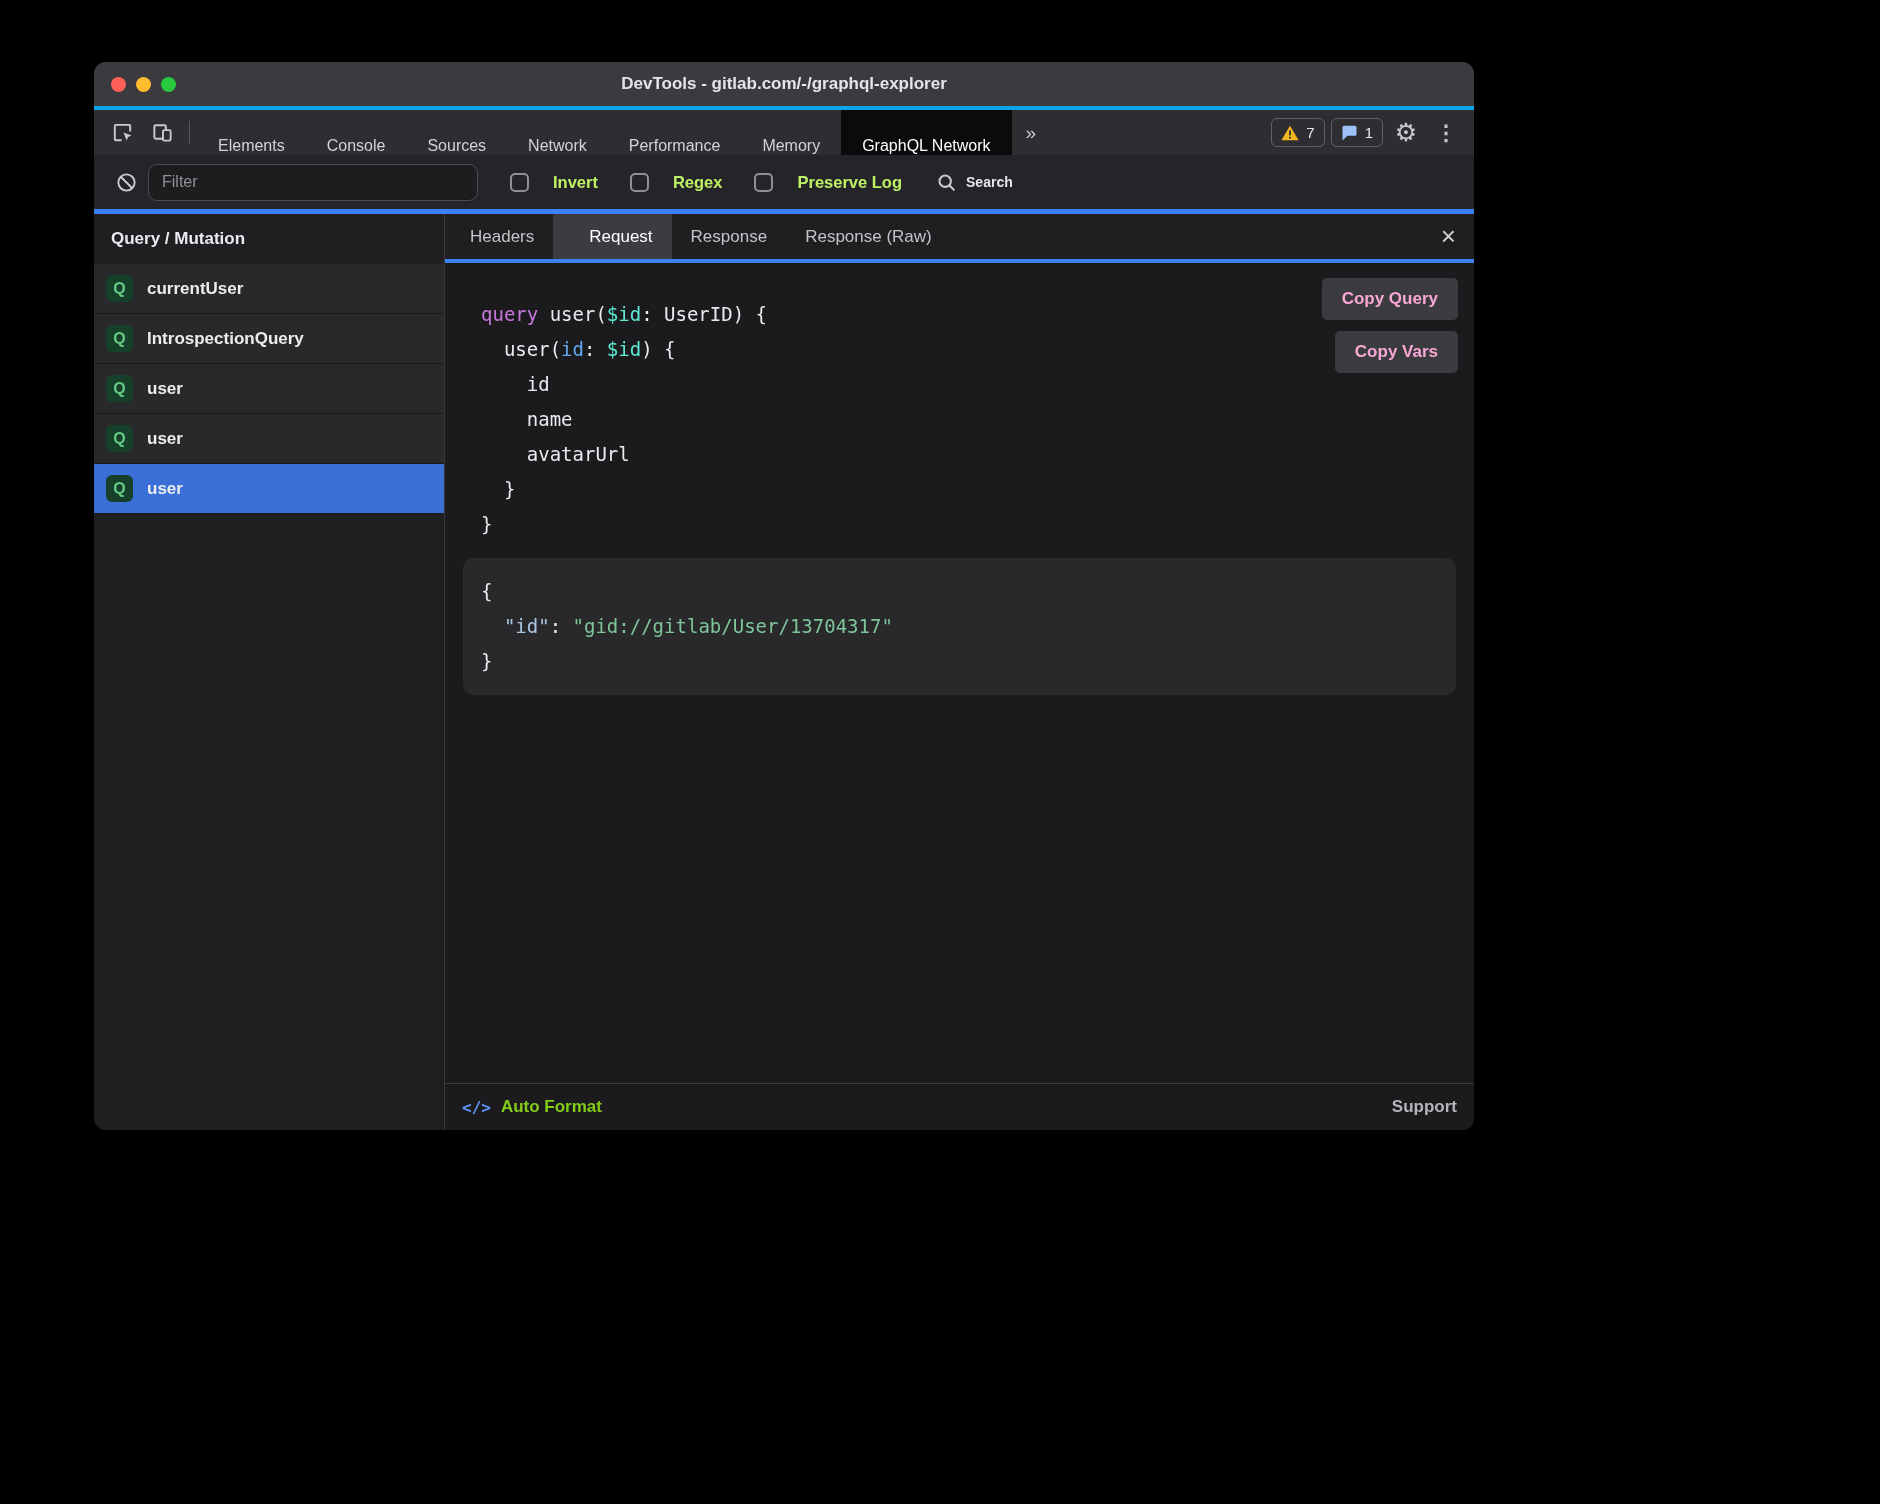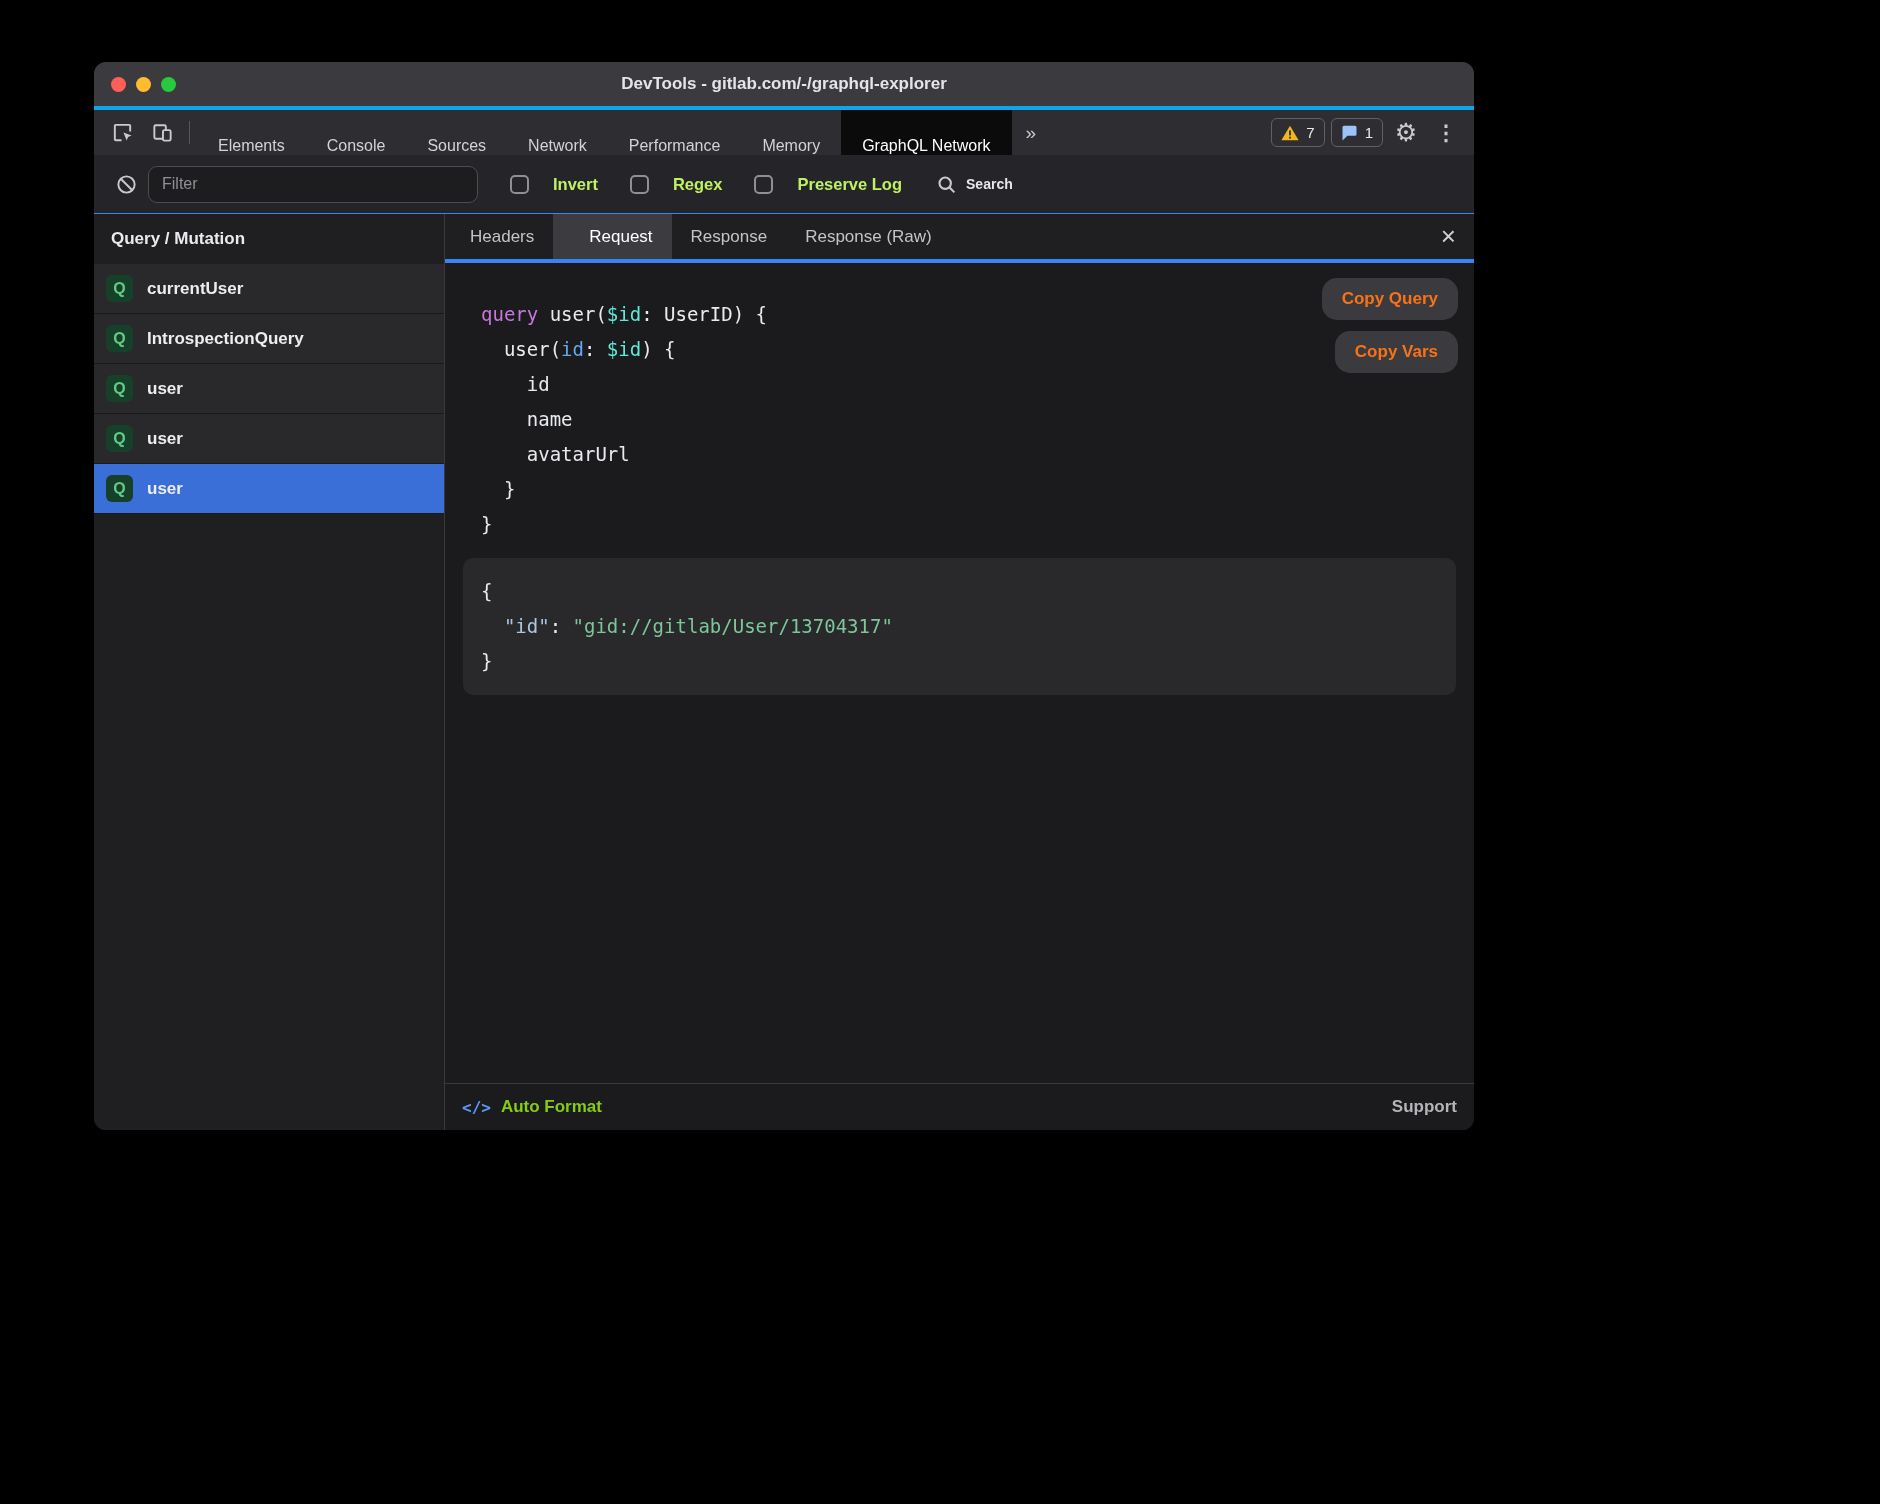--- a/index.html
+++ b/index.html
@@ -26,21 +26,21 @@
   .tab.active { background:#0b0b0c; color:#ffffff; }
   .more { display:flex; align-items:center; padding:0 14px; color:#c9cacd; font-size:19px; }
   .spacer { flex:1; }
   .pill { display:flex; align-items:center; gap:7px; border:1px solid #606066; border-radius:6px;
           padding:0 9px; margin:8px 3px; color:#e8eaed; font-size:15px; }
   .gear { font-size:25px; }
   .kebab { font-size:21px; font-weight:700; }
   .strip-right { display:flex; align-items:stretch; padding-right:8px; }
 
   
-  .toolbar { flex:0 0 59px; background:#252529; border-bottom:1px solid #3b82f6;
+  .toolbar { flex:0 0 59px; background:#252529; border-bottom:5px solid #3b82f6;
              display:flex; align-items:center; padding:0 12px; }
   .filter { width:330px; height:37px; background:#1d1d20; border:1px solid #4c4c51; border-radius:9px;
             color:#e8eaed; font-size:16px; padding:0 13px; outline:none; margin-left:2px;
             font-family:"Liberation Sans",sans-serif; }
   .filter::placeholder { color:#8f9094; }
   .check { display:flex; align-items:center; gap:24px; font-size:16.5px; font-weight:700;
            color:#bef264; margin-left:32px; cursor:default; }
   .cbox { width:19px; height:19px; border:2px solid #8f9094; border-radius:5px; background:transparent; }
   .search { display:flex; align-items:center; gap:9px; font-size:14px; font-weight:700;
             color:#e6e7e9; margin-left:34px; }
@@ -76,21 +76,21 @@
   .tok-plain{ color:#e8eaed; }
   .tok-var  { color:#5eead4; }
   .tok-prop { color:#64a9ef; }
   .tok-key  { color:#abc6e3; }
   .tok-str  { color:#7ec699; }
 
   .varsbox { margin-top:16px; background:#29292c; border-radius:10px; padding:16px 18px; }
 
   .copybtns { position:absolute; top:15px; right:16px; display:flex; flex-direction:column;
               align-items:flex-end; gap:11px; z-index:3; }
-  .copy { background:#3a3a3f; color:#f97316; border:none; border-radius:15px; font-size:17px;
+  .copy { background:#3a3a3f; color:#f9a8d4; border:none; border-radius:5px; font-size:17px;
           font-weight:700; padding:11px 20px; font-family:"Liberation Sans",sans-serif; }
 
   .dfooter { flex:0 0 47px; border-top:1px solid #3a3a3e; display:flex; align-items:center;
              justify-content:space-between; padding:0 17px; background:#1b1b1e; }
   .af { display:flex; align-items:center; gap:10px; }
   .codeicon { color:#5e97f6; font-family:"DejaVu Sans Mono",monospace; font-weight:700; font-size:16px; }
   .aflabel { color:#84cc16; font-weight:700; font-size:17px; }
   .support { color:#b4b5b8; font-weight:700; font-size:17px; }
 </style>
 </head>

